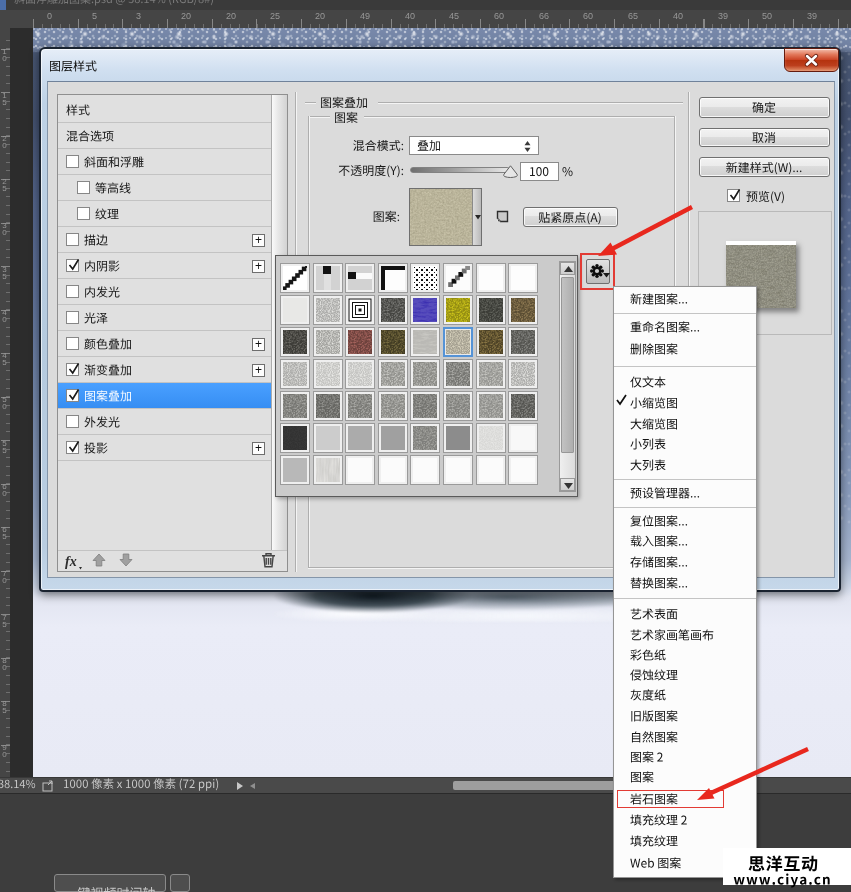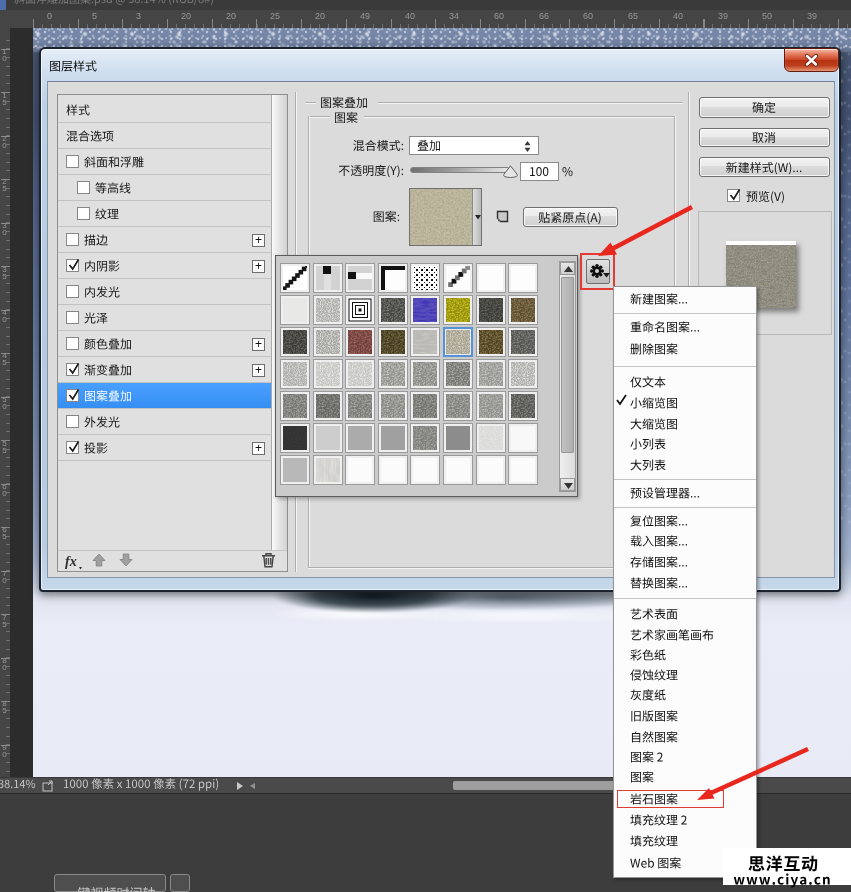--- a/index.html
+++ b/index.html
@@ -313,21 +313,21 @@
       <div class="maj"></div>
       <div class="hn" style="left:37px">0</div>
       <div class="hn" style="left:82px">5</div>
       <div class="hn" style="left:126px">3</div>
       <div class="hn" style="left:171px">20</div>
       <div class="hn" style="left:216px">20</div>
       <div class="hn" style="left:260px">25</div>
       <div class="hn" style="left:305px">20</div>
       <div class="hn" style="left:350px">49</div>
       <div class="hn" style="left:395px">40</div>
-      <div class="hn" style="left:439px">34</div>
+      <div class="hn" style="left:439px">45</div>
       <div class="hn" style="left:484px">60</div>
       <div class="hn" style="left:529px">66</div>
       <div class="hn" style="left:573px">60</div>
       <div class="hn" style="left:618px">65</div>
       <div class="hn" style="left:663px">40</div>
       <div class="hn" style="left:708px">39</div>
       <div class="hn" style="left:752px">50</div>
       <div class="hn" style="left:797px">39</div>
     </div>
 <div id="corner"></div>

